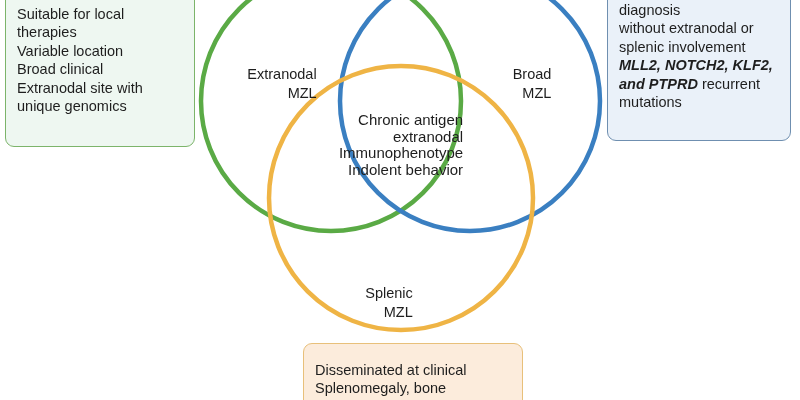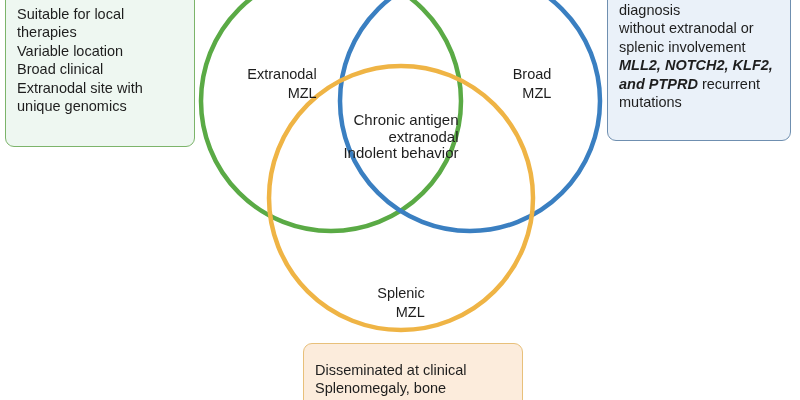--- a/index.html
+++ b/index.html
@@ -102,23 +102,24 @@
   </svg>
 
   <div class="vlabel" id="label-extranodal" style="left:282px; top:37px;">
     <span>Extranodal</span>
     <span>MZL</span>
   </div>
   <div class="vlabel" id="label-nodal" style="left:532px; top:37px;">
     <span>Broad</span>
     <span>MZL</span>
   </div>
-  <div class="vlabel" id="label-splenic" style="left:401px; top:256px;">
+  <div class="vlabel" id="label-splenic" style="left:389px; top:256px;">
     <span>Splenic</span>
     <span>MZL</span>
   </div>
 
   <div class="vlabel" id="label-center" style="left:401px; top:84px;">
     <span>Chronic antigen</span>
     <span>extranodal</span>
+    <span>Immunophenotype</span>
     <span>Indolent behavior</span>
   </div>
 </div>
 
 </body></html>

